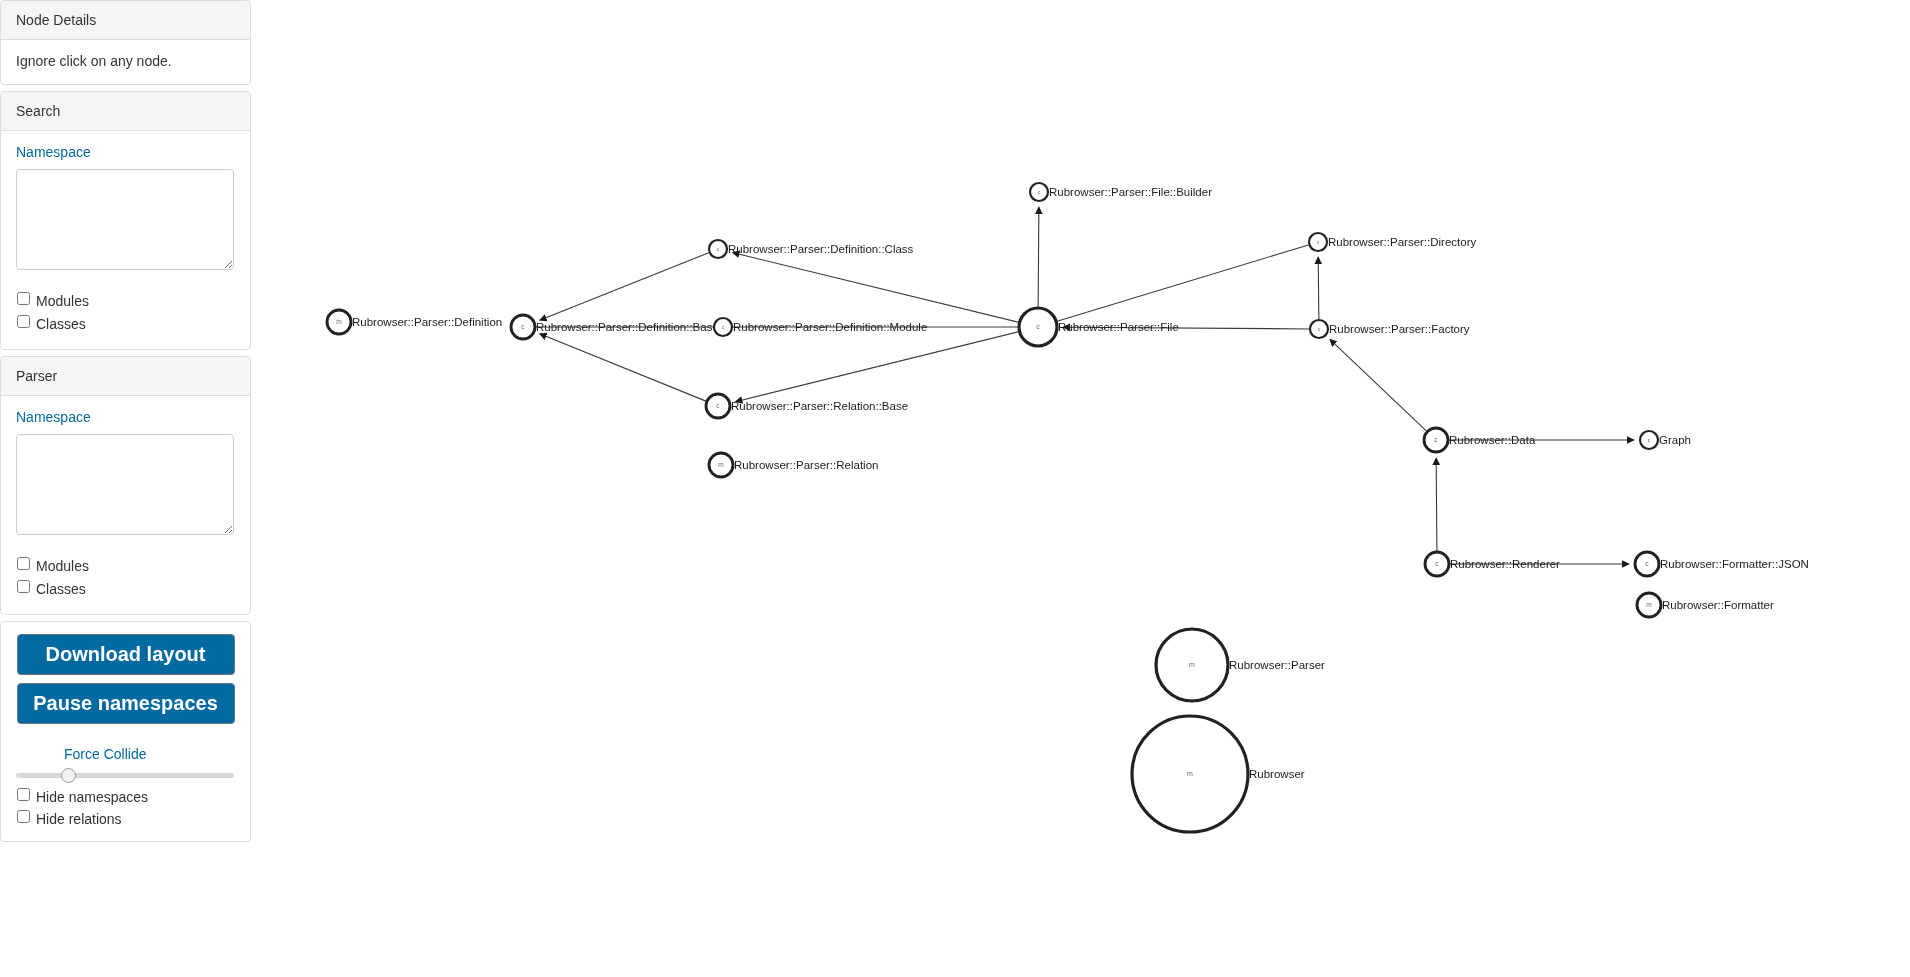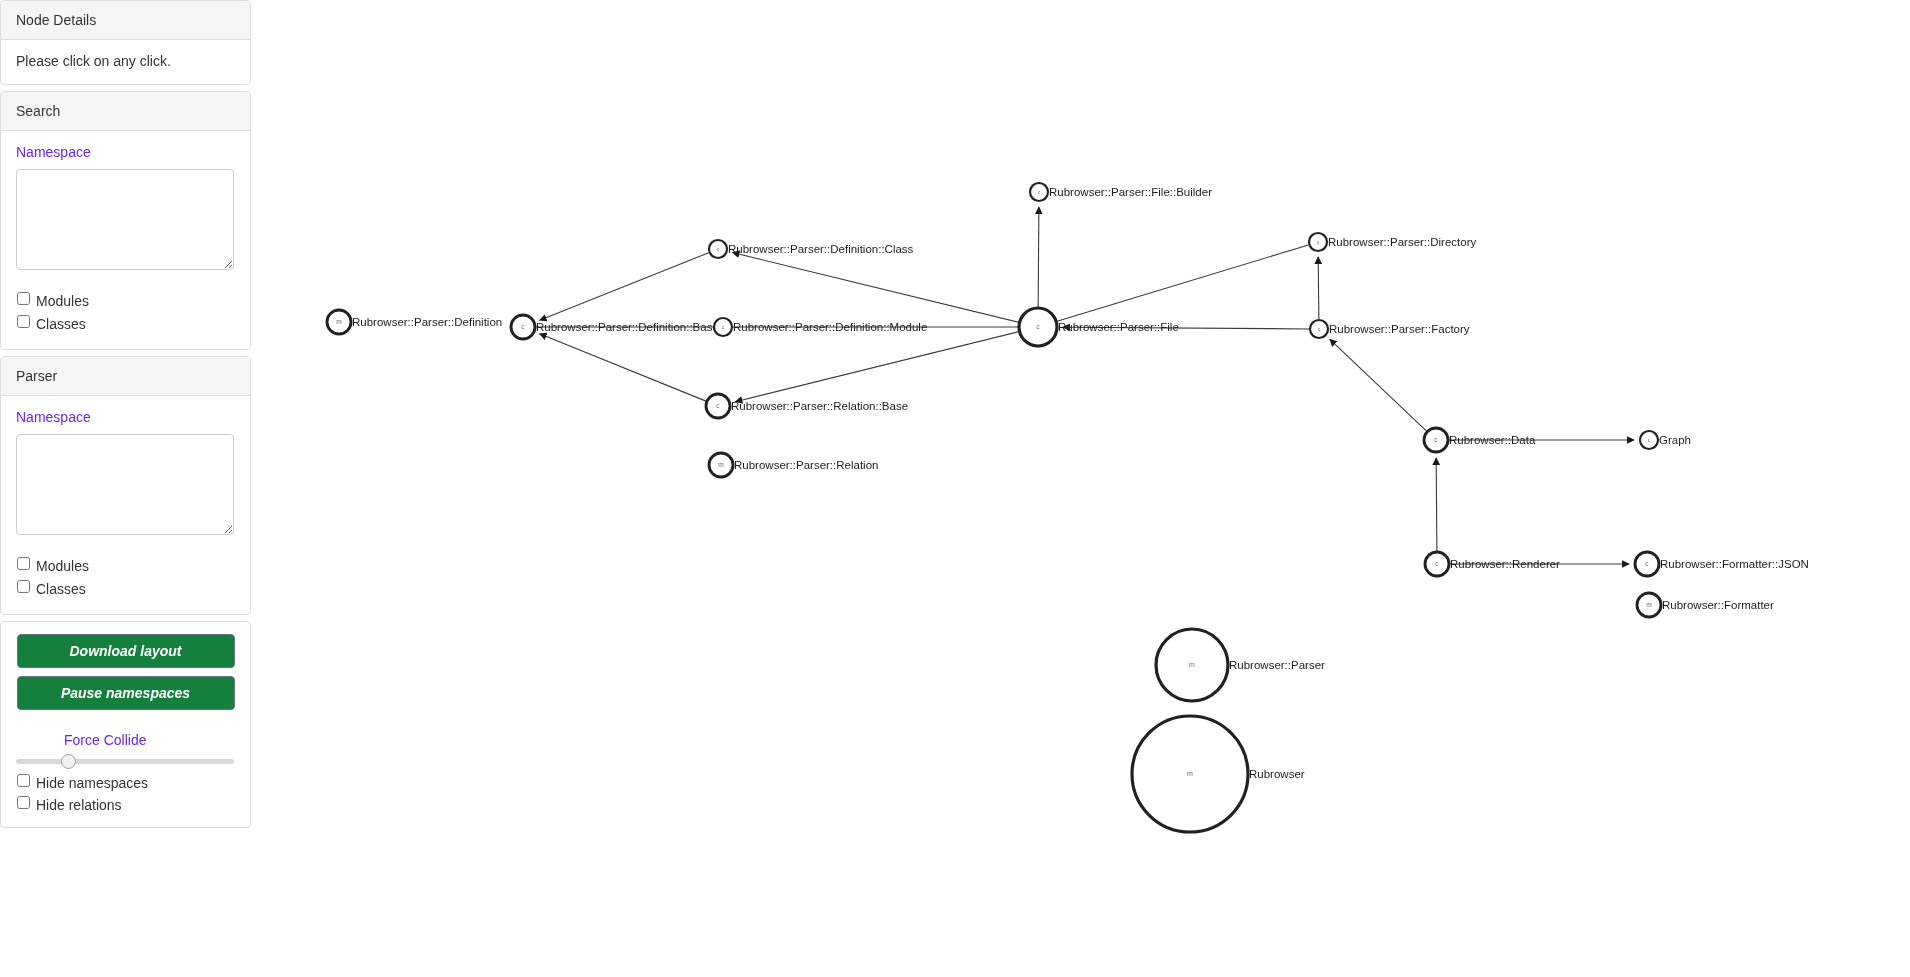--- a/index.html
+++ b/index.html
@@ -36,21 +36,21 @@
   }
   .panel-body {
     padding: 13px 15px 15px 15px;
     font-size: 14px;
     color: #333333;
   }
   .panel-body.tight { padding: 12px 15px; }
   .field-label {
     display: block;
     font-size: 14px;
-    color: #6d28d9;
+    color: #0369a1;
     margin: 0 0 8px 0;
     line-height: 1.2;
   }
   textarea.ns-input {
     display: block;
     width: 218px;
     height: 101px;
     border: 1px solid #cccccc;
     border-radius: 4px;
     background: #ffffff;
@@ -73,30 +73,29 @@
     width: 13px; height: 13px;
     margin: 0 6px 0 1px;
     accent-color: #555;
   }
   .checks-wrap { margin-top: 22px; }
   .btn-block {
     display: block;
     width: 218px;
     margin: 0 auto 8px auto;
     padding: 8px 10px;
-    background: #15803d;
+    background: #0369a1;
     border: 1px solid #6c757d;
     border-radius: 4px;
     color: #ffffff;
-    font-size: 14px;
+    font-size: 20px;
     font-weight: bold;
     font-family: "Liberation Sans", sans-serif;
     cursor: pointer;
     text-align: center;
-    font-style: italic;
   }
   .slider-label { margin-top: 22px; margin-bottom: 10px; margin-left: 48px; }
   input[type=range].force-slider {
     -webkit-appearance: none;
     appearance: none;
     display: block;
     width: 218px;
     height: 5px;
     background: #d8d8d8;
     border-radius: 3px;
@@ -140,21 +139,21 @@
 </style>
 </head>
 <body>
 
 <div id="app">
 
   <aside id="sidebar">
 
     <section class="panel">
       <div class="panel-heading">Node Details</div>
-      <div class="panel-body">Please click on any click.</div>
+      <div class="panel-body">Ignore click on any node.</div>
     </section>
 
     <section class="panel">
       <div class="panel-heading">Search</div>
       <div class="panel-body">
         <label class="field-label">Namespace</label>
         <textarea class="ns-input" placeholder="" style=""></textarea>
         <div class="checks-wrap">
           <label class="check-row">
             <input type="checkbox" style="">

